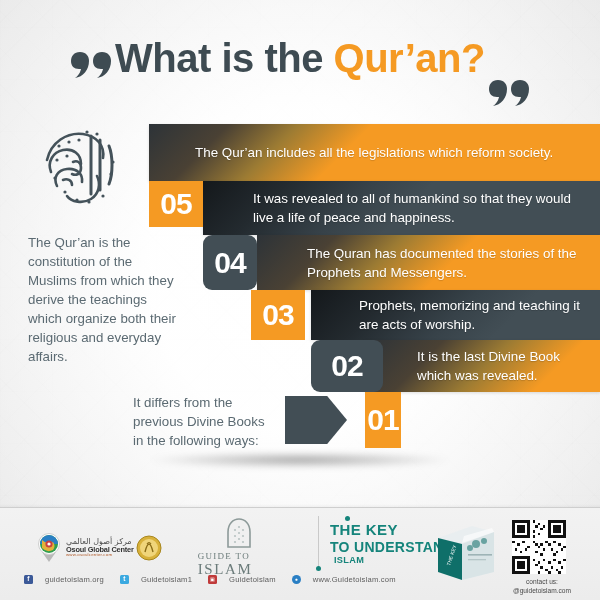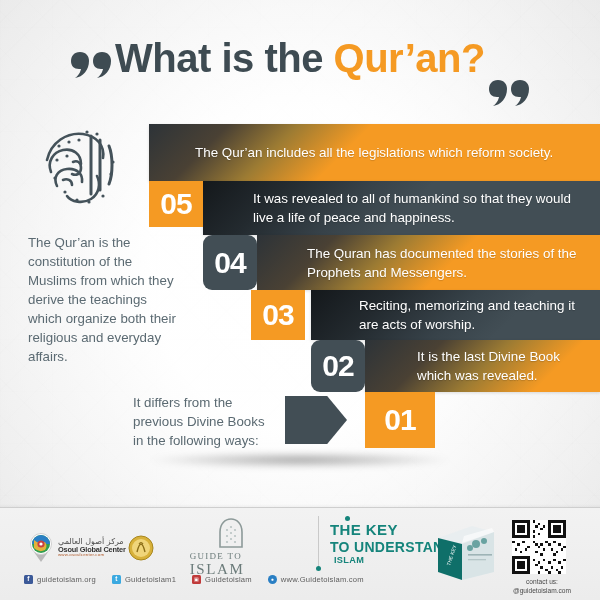--- a/index.html
+++ b/index.html
@@ -107,34 +107,34 @@
   
   #footer{
     position:absolute;left:0;bottom:0;width:600px;height:92px;z-index:7;
     background:linear-gradient(180deg,#f2f2f2 0%, #ececec 100%);
     border-top:1px solid #d8d8d8;
   }
   #footer:before{
     content:"";position:absolute;left:0;top:-4px;width:600px;height:4px;
     background:linear-gradient(180deg, rgba(0,0,0,0) 0%, rgba(0,0,0,.05) 100%);
   }
-  .logos{position:absolute;left:28px;top:10px;display:flex;align-items:center;gap:2px;}
+  .logos{position:absolute;left:36px;top:10px;display:flex;align-items:center;gap:2px;}
   .osoul{display:flex;align-items:center;gap:4px;}
   .osoul-txt{display:flex;flex-direction:column;line-height:1;}
   .osoul-ar{font-size:8px;color:#4d4d4d;font-family:"DejaVu Sans",sans-serif;letter-spacing:.3px;}
   .osoul-en{font-size:7.4px;color:#333;font-weight:700;letter-spacing:-.2px;}
   .osoul-url{font-size:4.4px;color:#b05a2a;letter-spacing:.2px;}
   .gti{display:flex;align-items:flex-end;gap:4px;flex-direction:column;}
   .gti-txt{display:flex;flex-direction:column;line-height:1;color:#6b7b7a;
     font-family:"Liberation Serif","DejaVu Serif",serif;}
   .gti-1{font-size:9px;letter-spacing:1.3px;}
   .gti-2{font-size:15px;letter-spacing:1.6px;margin-top:1px;}
 
   .social{position:absolute;left:24px;bottom:16px;display:flex;align-items:center;gap:16px;}
-  .soc{display:flex;align-items:center;gap:4px;font-size:7.6px;color:#5d5d5d;letter-spacing:.2px;}
+  .soc{display:flex;align-items:center;gap:12px;font-size:7.6px;color:#5d5d5d;letter-spacing:.2px;}
   .soc-ico{width:9px;height:9px;border-radius:1.5px;display:flex;align-items:center;justify-content:center;
     color:#fff;font-size:6.5px;font-weight:700;line-height:1;}
 
   .keybox{position:absolute;left:330px;top:14px;display:flex;align-items:flex-start;}
   .key-txt{line-height:1;}
   .key-1{font-size:15px;font-weight:700;color:#15847b;letter-spacing:.4px;}
   .key-2{font-size:14px;font-weight:700;color:#15847b;letter-spacing:.3px;margin-top:3px;}
   .key-3{font-size:9.2px;font-weight:700;color:#15847b;letter-spacing:.3px;margin-top:2px;padding-left:4px;}
   .divider{position:absolute;left:318px;top:8px;width:1px;height:54px;background:#c9c9c9;}
   .dot{position:absolute;width:5px;height:5px;border-radius:50%;background:#15847b;}
@@ -230,31 +230,31 @@
     <div class="bar orange" style="top:235px;height:55px;width:343px;padding-left:50px;box-sizing:border-box;">
       <div class="shade"></div>
       <div class="txt" style="max-width:285px;">The Quran has documented the stories of the Prophets and Messengers.</div>
     </div>
     <div class="numbox orange" style="left:251px;top:290px;width:54px;height:50px;">
       <span>03</span>
     </div>
 
     <div class="bar dark" style="top:290px;height:50px;width:289px;padding-left:48px;box-sizing:border-box;">
       <div class="shade"></div>
-      <div class="txt" style="max-width:235px;">Reciting, memorizing and teaching it are acts of worship.</div>
-    </div>
-    <div class="numbox dark" style="left:311px;top:340px;width:54px;height:52px;">
+      <div class="txt" style="max-width:235px;">Prophets, memorizing and teaching it are acts of worship.</div>
+    </div>
+    <div class="numbox dark" style="left:311px;top:340px;width:72px;height:52px;">
       <span>02</span>
     </div>
 
     <div class="bar orange" style="top:340px;height:52px;width:235px;padding-left:52px;box-sizing:border-box;">
       <div class="shade"></div>
       <div class="txt" style="max-width:180px;">It is the last Divine Book which was revealed.</div>
     </div>
-    <div class="numbox orange" style="left:365px;top:392px;width:70px;height:56px;">
+    <div class="numbox orange" style="left:365px;top:392px;width:36px;height:56px;">
       <span>01</span>
     </div>
 
     <div class="arrow" style="left:285px;top:396px;"></div>
   </div>
 
   <div id="footer">
 
     <div class="logos">
 

